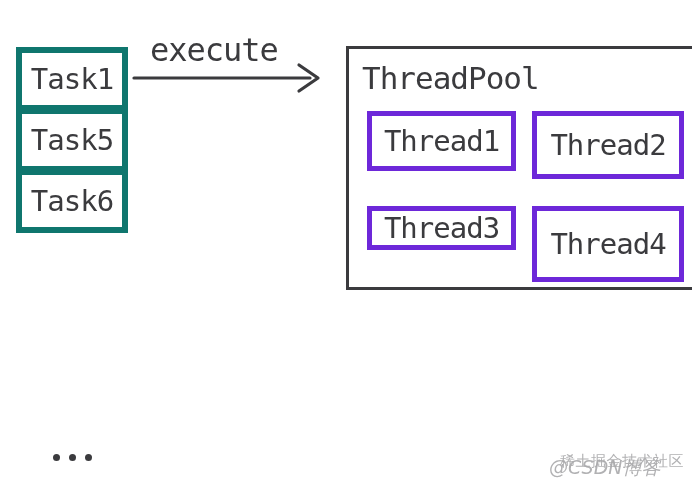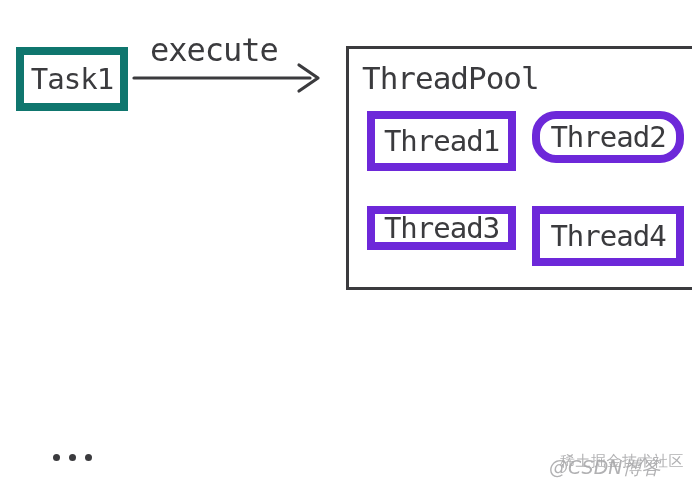--- a/index.html
+++ b/index.html
@@ -20,21 +20,21 @@
   .task-stack {
     position: absolute;
     left: 16px;
     top: 47px;
     width: 112px;
   }
   .task-cell {
     box-sizing: border-box;
     height: 64px;
     margin-top: -3px;
-    border: 8px solid #0f766e;
+    border: 6px solid #0f766e;
     background: #ffffff;
     display: flex;
     align-items: center;
     justify-content: center;
     font-size: 29px;
     letter-spacing: -1px;
   }
   .task-cell:first-child { margin-top: 0; }
 
   
@@ -71,32 +71,32 @@
     position: absolute;
     left: 13px;
     top: 11px;
     font-size: 31px;
     letter-spacing: -1px;
     white-space: nowrap;
   }
   .thread-box {
     position: absolute;
     box-sizing: border-box;
-    border: 8px solid #6d28d9;
+    border: 5px solid #6d28d9;
     background: #ffffff;
     display: flex;
     align-items: center;
     justify-content: center;
     font-size: 29px;
     letter-spacing: -1px;
   }
   .thread-1 { left: 18px;  top: 62px;  width: 149px; height: 60px; }
-  .thread-2 { left: 183px; top: 62px;  width: 152px; height: 52px; border-radius: 24px; }
+  .thread-2 { left: 183px; top: 62px;  width: 152px; height: 68px; }
   .thread-3 { left: 18px;  top: 157px; width: 149px; height: 44px; }
-  .thread-4 { left: 183px; top: 157px; width: 152px; height: 60px; }
+  .thread-4 { left: 183px; top: 157px; width: 152px; height: 76px; }
 
   
   .ellipsis {
     position: absolute;
     left: 53px;
     top: 454px;
     display: flex;
     gap: 9px;
     align-items: center;
   }
@@ -120,20 +120,22 @@
   .wm-1 { left: 549px; top: 455px; font-size: 19px; font-style: italic; }
   .wm-2 { left: 560px; top: 452px; font-size: 15px; letter-spacing: 0.5px; }
 </style>
 </head>
 <body>
 
 <div class="canvas">
 
   <div class="task-stack">
     <div class="task-cell">Task1</div>
+    <div class="task-cell">Task5</div>
+    <div class="task-cell">Task6</div>
   </div>
 
   <div class="execute-label">execute</div>
   <svg class="arrow-svg" viewBox="0 0 196 34" aria-hidden="true">
     <line x1="4" y1="17" x2="180" y2="17" stroke="#3b3b3e" stroke-width="3.2" stroke-linecap="round"></line>
     <polyline points="169,4 188,17 169,30" fill="none" stroke="#3b3b3e" stroke-width="3.2" stroke-linecap="round" stroke-linejoin="round"></polyline>
   </svg>
 
   <div class="pool">
     <div class="pool-title">ThreadPool</div>

